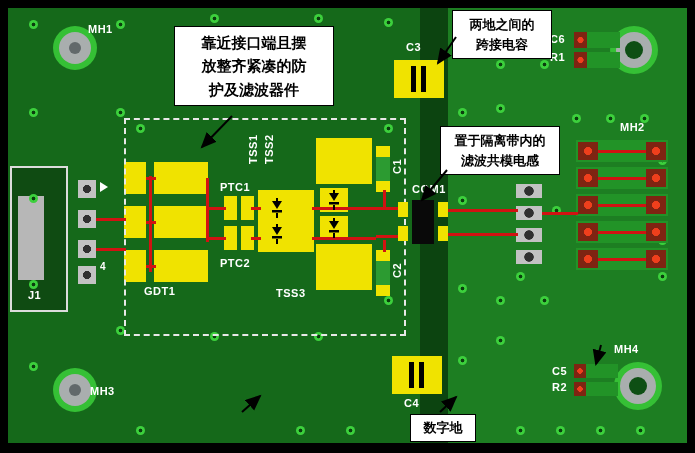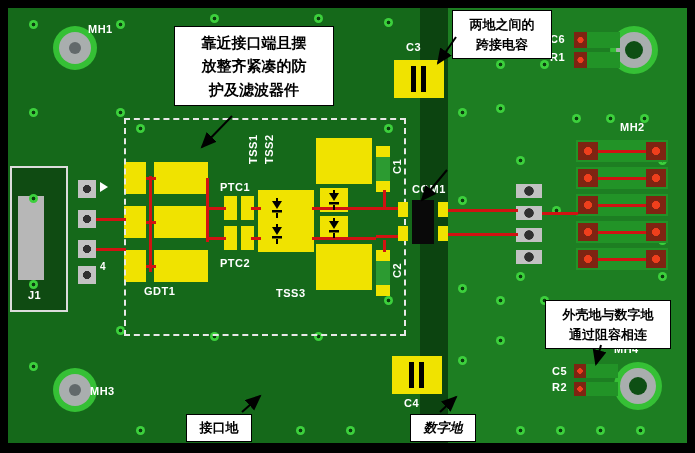--- a/index.html
+++ b/index.html
@@ -169,24 +169,23 @@
   <div class="gbody" style="left:578px;top:364px;width:40px;height:14px;"></div>
   <div class="mpad" style="left:574px;top:364px;width:12px;height:14px;"></div>
   <div class="gbody" style="left:578px;top:382px;width:40px;height:14px;"></div>
   <div class="mpad" style="left:574px;top:382px;width:12px;height:14px;"></div>
 
   <div class="callout" style="left:174px;top:26px;width:146px;font-size:15px;line-height:1.55;">靠近接口端且摆
 放整齐紧凑的防
 护及滤波器件</div>
   <div class="callout" style="left:452px;top:10px;width:86px;font-size:13px;line-height:1.5;">两地之间的
 跨接电容</div>
-  <div class="callout" style="left:545px;top:300px;width:112px;font-size:13px;line-height:1.5;">外壳地与数字地
-通过阻容相连</div>
-  <div class="callout" style="left:186px;top:414px;width:52px;font-size:13px;">接口地</div>
-  <div class="callout" style="left:410px;top:414px;width:52px;font-size:13px;font-style:italic;">数字地</div>
+  <div class="callout" style="left:440px;top:126px;width:106px;font-size:13px;line-height:1.5;">置于隔离带内的
+滤波共模电感</div>
+  <div class="callout" style="left:410px;top:414px;width:52px;font-size:13px;">数字地</div>
 
   <svg class="arrows">
     <defs>
       <marker id="ah" markerWidth="9" markerHeight="8" refX="7" refY="3.5" orient="auto">
         <path d="M0,0 L8,3.5 L0,7 z" fill="#000"></path>
       </marker>
     </defs>
     <line x1="232" y1="116" x2="202" y2="147" stroke="#000" stroke-width="2" marker-end="url(#ah)"></line>
     <line x1="456" y1="37" x2="438" y2="63" stroke="#000" stroke-width="2" marker-end="url(#ah)"></line>
     <line x1="447" y1="170" x2="422" y2="200" stroke="#000" stroke-width="2" marker-end="url(#ah)"></line>

